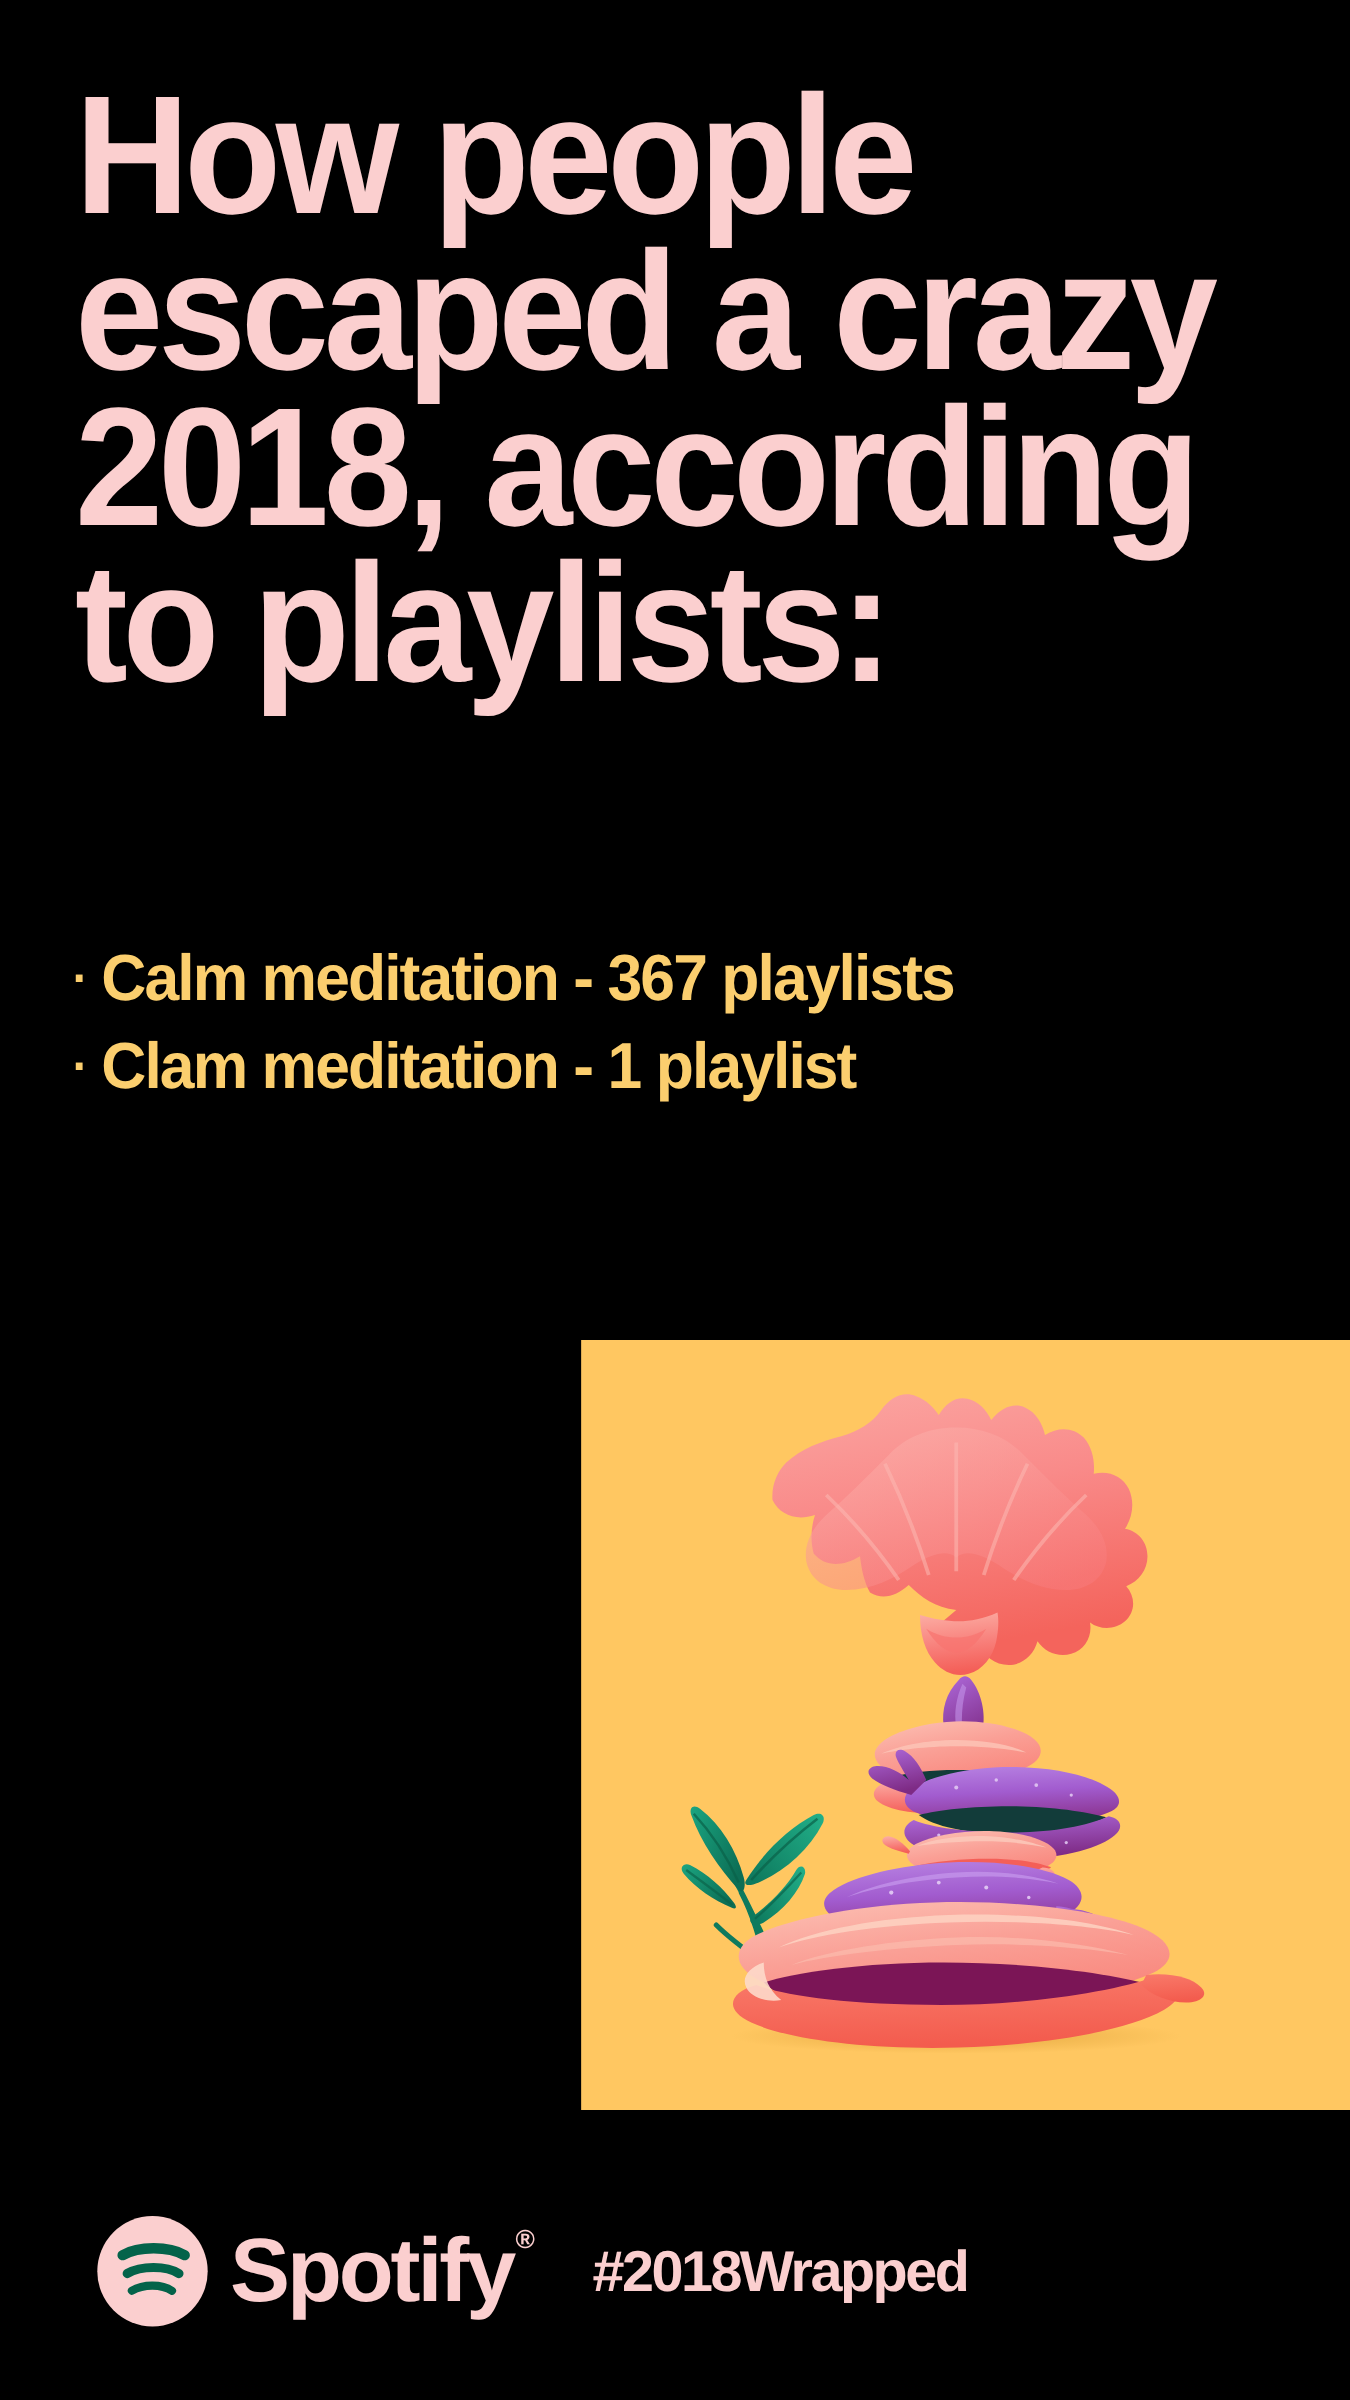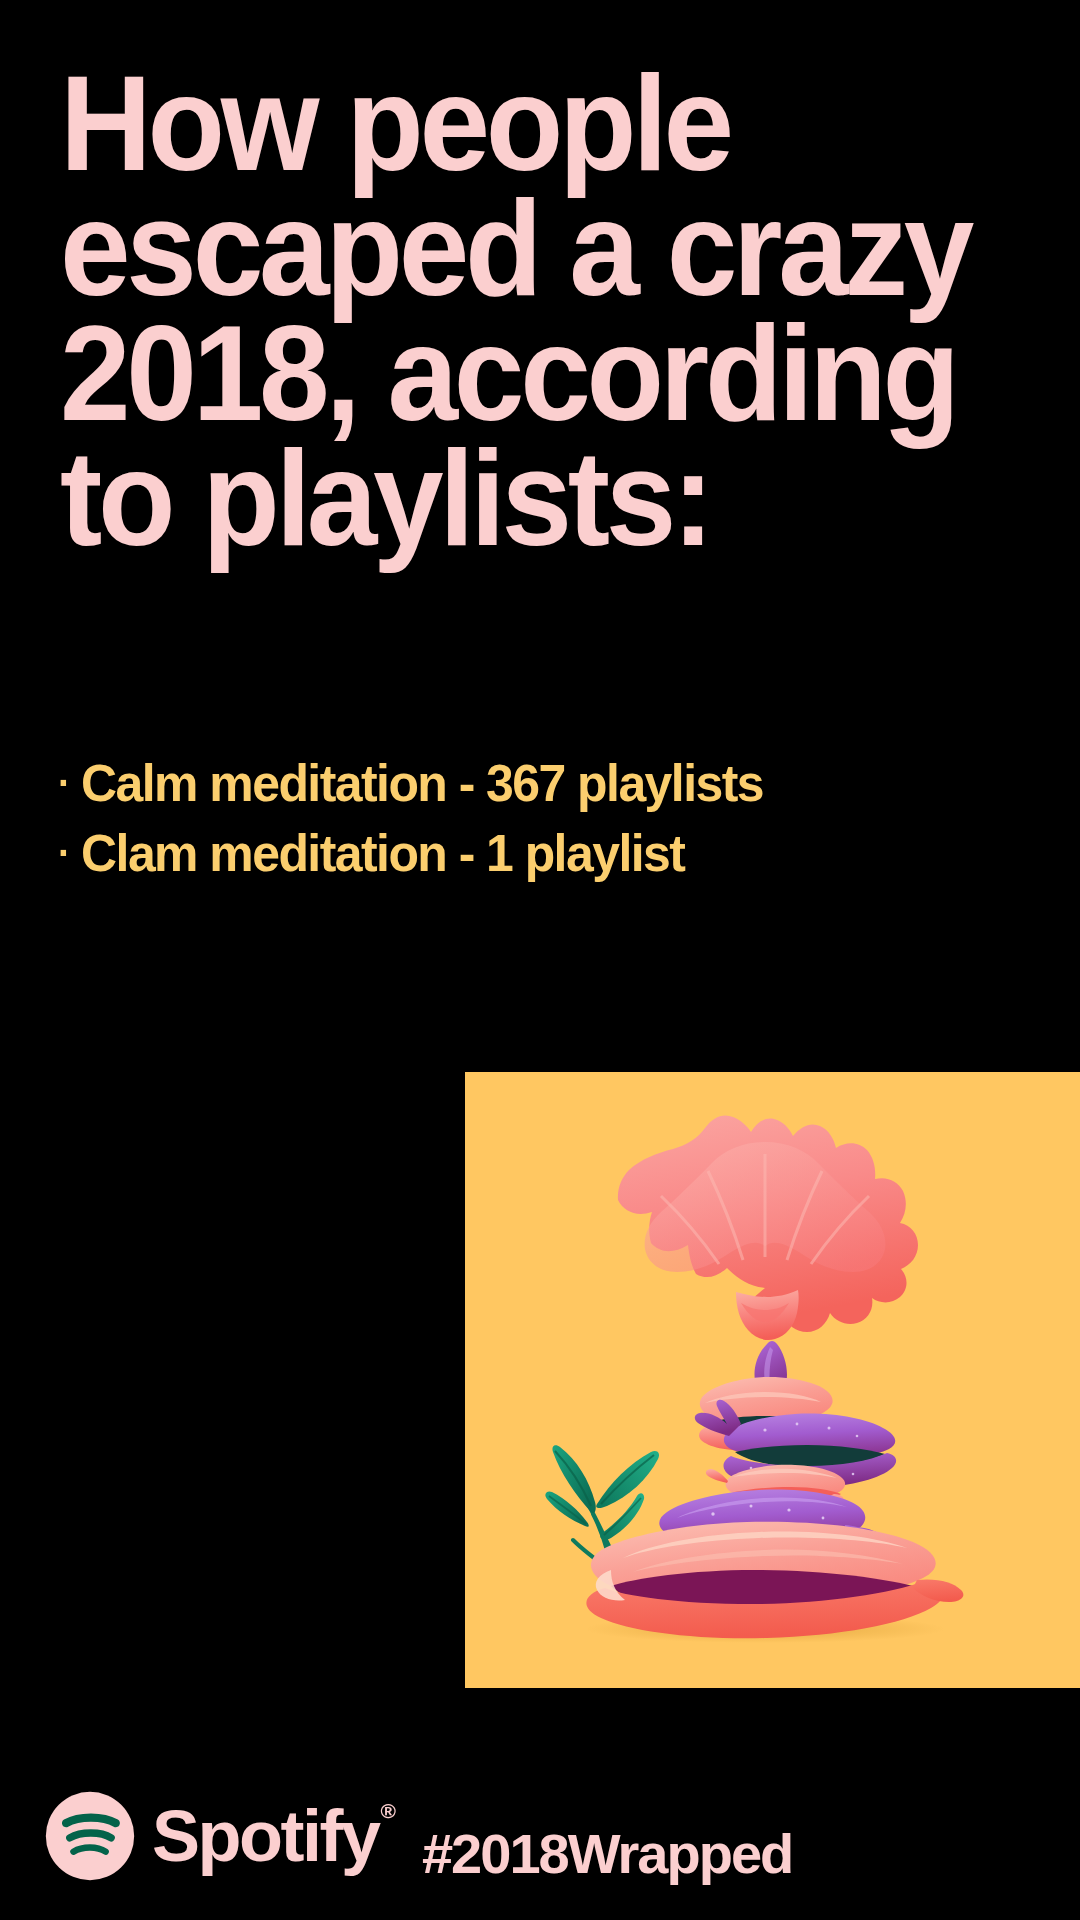--- a/index.html
+++ b/index.html
@@ -67,26 +67,26 @@
     width:615px;
     height:616px;
     background:#FFC761;
     overflow:hidden;
   }
   .art-panel svg { display:block; width:100%; height:100%; }
 
   
   .footer {
     position:absolute;
-    left:44px;
+    left:76px;
     top:1752px;
     width:1000px;
     height:130px;
     display:flex;
-    align-items:flex-end;
+    align-items:center;
   }
   .spotify-lockup {
     display:flex;
     align-items:center;
     gap:16px;
   }
   .spotify-mark { width:92px; height:92px; display:block; }
   .spotify-word {
     position:relative;
     color:#FBCFCF;
@@ -97,23 +97,23 @@
   }
   .reg-mark {
     font-size:21px;
     vertical-align:super;
     letter-spacing:0;
     position:relative;
     top:-18px;
     left:2px;
   }
   .hashtag {
-    margin-left:28px;
+    margin-left:48px;
     color:#FBCFCF;
-    font-size:56px;
+    font-size:46px;
     font-weight:bold;
     letter-spacing:-2px;
     line-height:1;
     white-space:nowrap;
   }
 </style>
 </head>
 <body>
 
 <div class="canvas">

